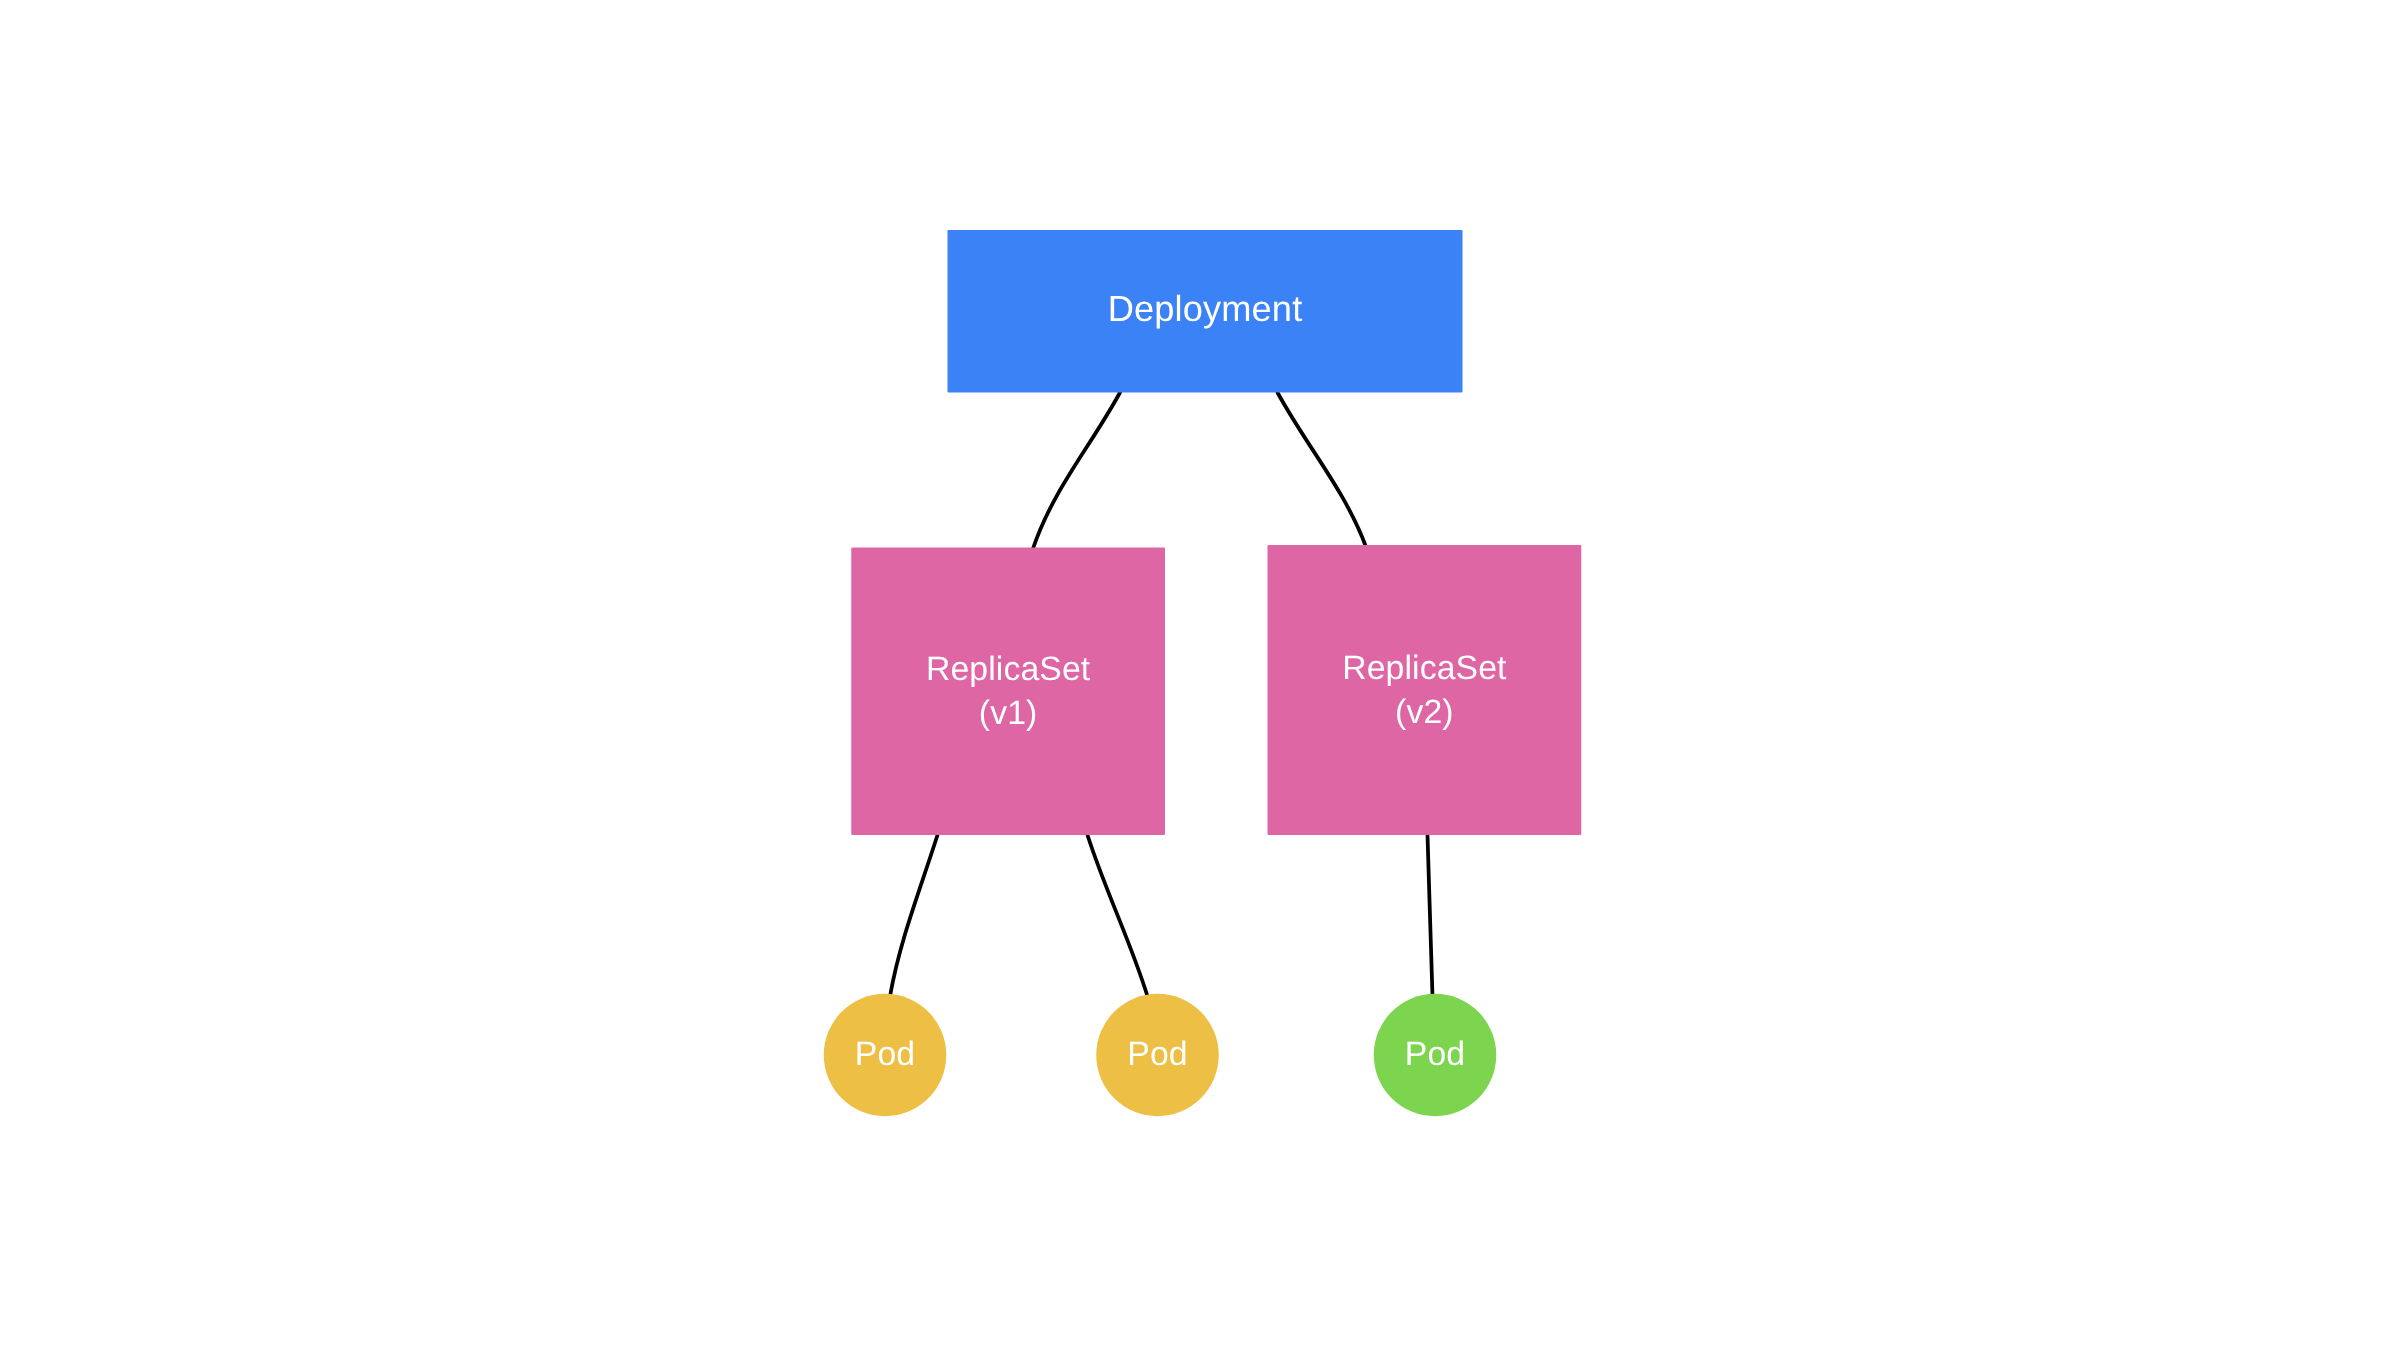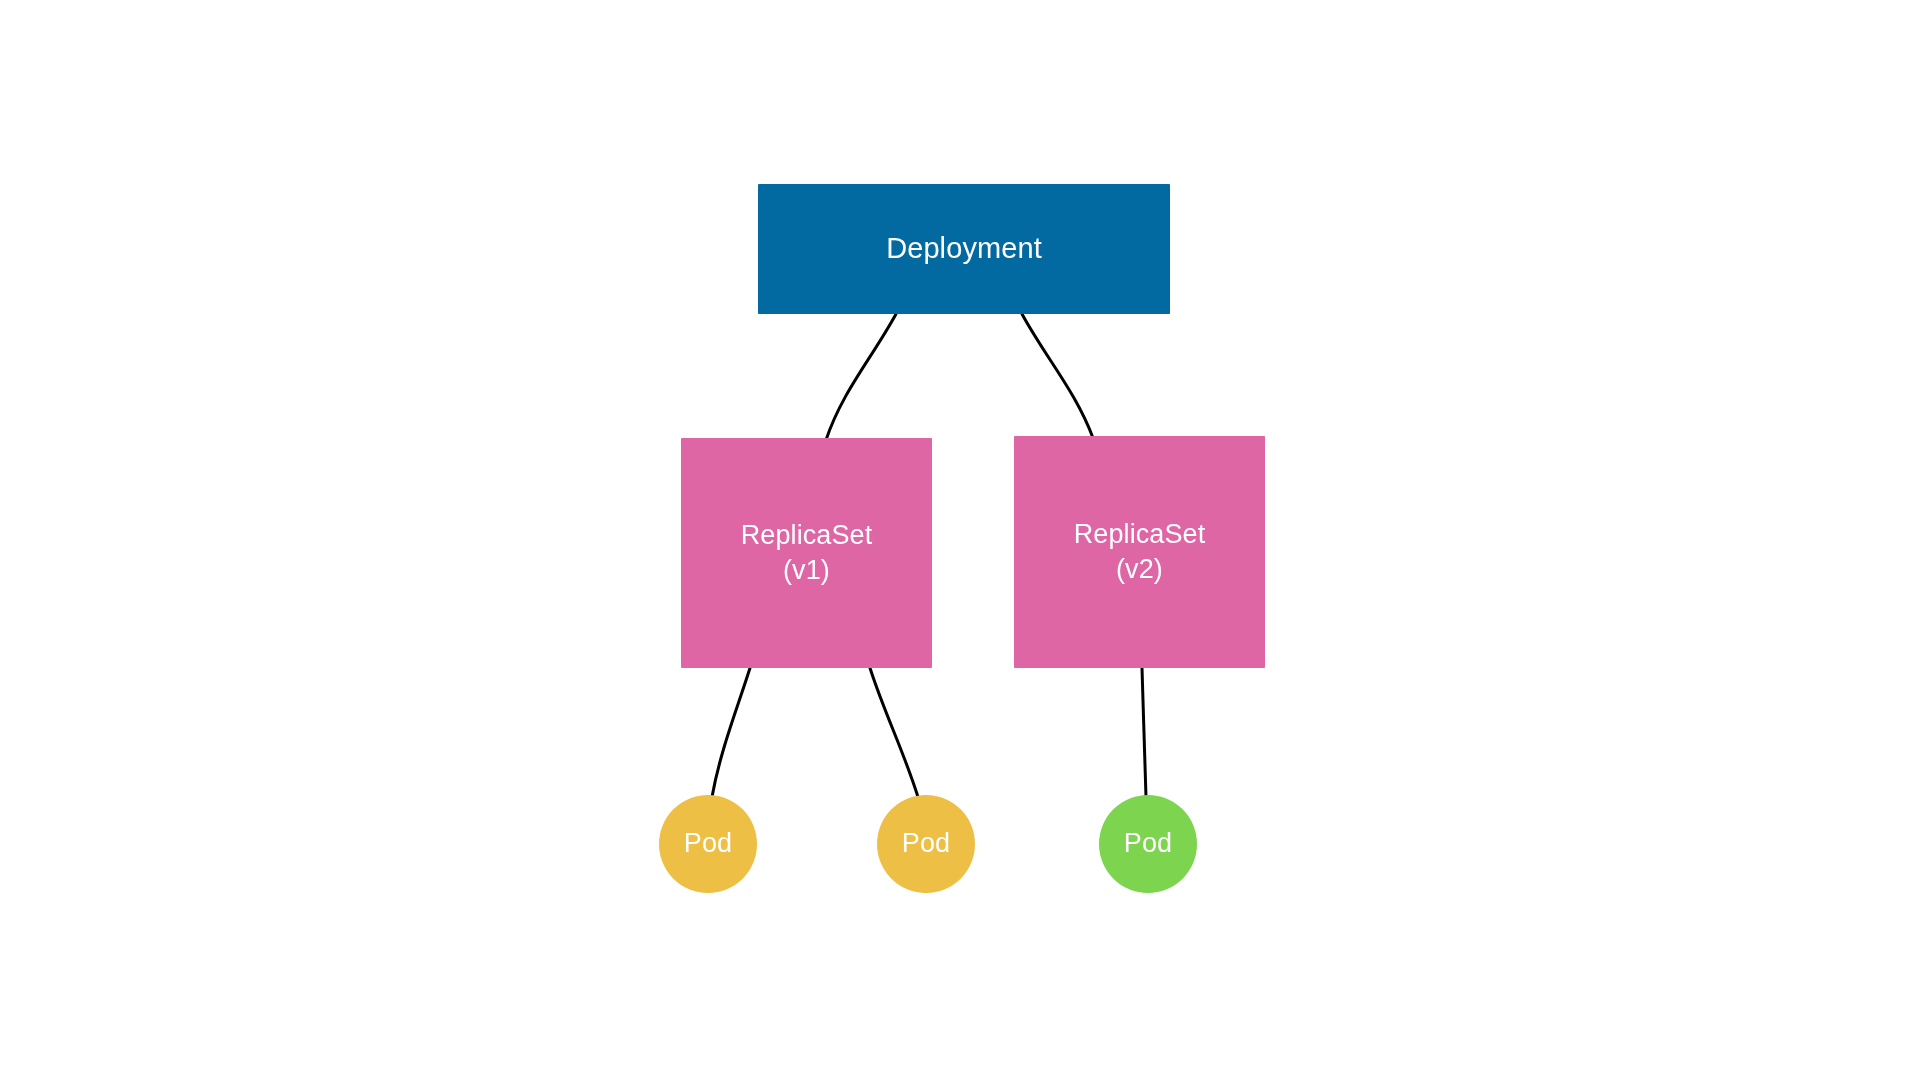--- a/index.html
+++ b/index.html
@@ -52,21 +52,21 @@
     display: block;
     white-space: pre-line;
   }
 
   
   #node-deployment {
     left: 758px;
     top: 184px;
     width: 412px;
     height: 130px;
-    background: #0369a1;
+    background: #3b82f6;
     font-size: 29px;
   }
 
   
   #node-replicaset-v1 {
     left: 681px;
     top: 438px;
     width: 251px;
     height: 230px;
     background: #DE66A5;

